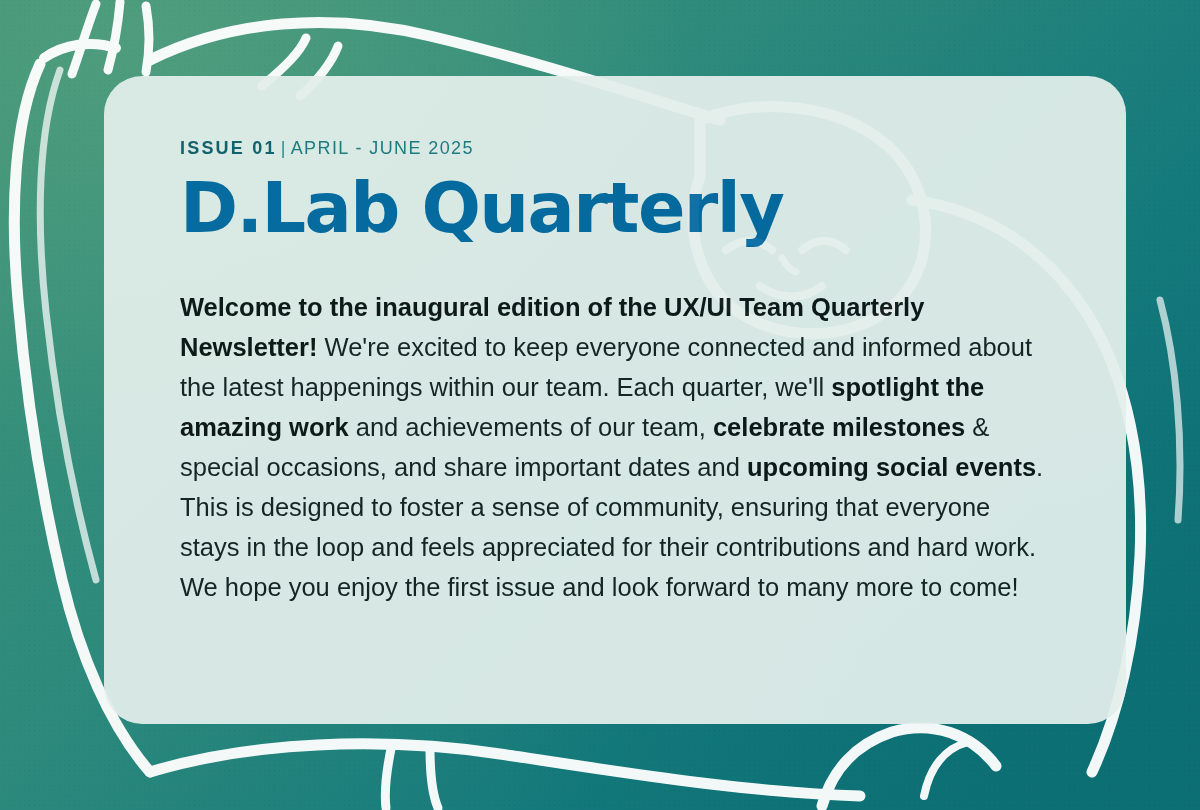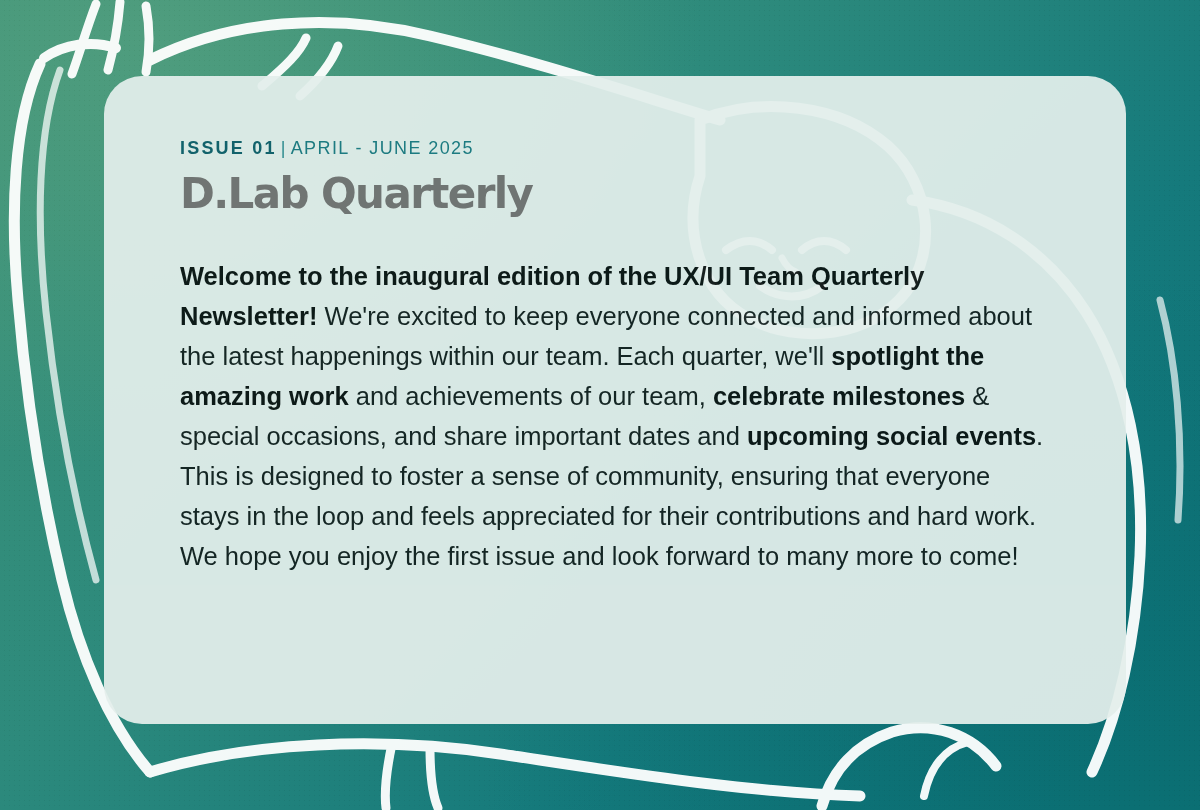--- a/index.html
+++ b/index.html
@@ -71,24 +71,24 @@
     letter-spacing: 2.2px;
   }
   .kicker .sep {
     color: #2b8b90;
     padding: 0 4px;
   }
 
   .title {
     font-family: "DejaVu Sans", sans-serif;
     font-weight: bold;
-    font-size: 42px;
+    font-size: 70px;
     line-height: 1.08;
     letter-spacing: -1.6px;
-    color: #737373;
+    color: #0369a1;
     margin: 6px 0 0 2px;
   }
 
   .body-copy {
     font-family: "Liberation Sans", sans-serif;
     font-size: 25.5px;
     line-height: 40px;
     color: #14201f;
     margin: 40px 0 12px 2px;
     max-width: 930px;

